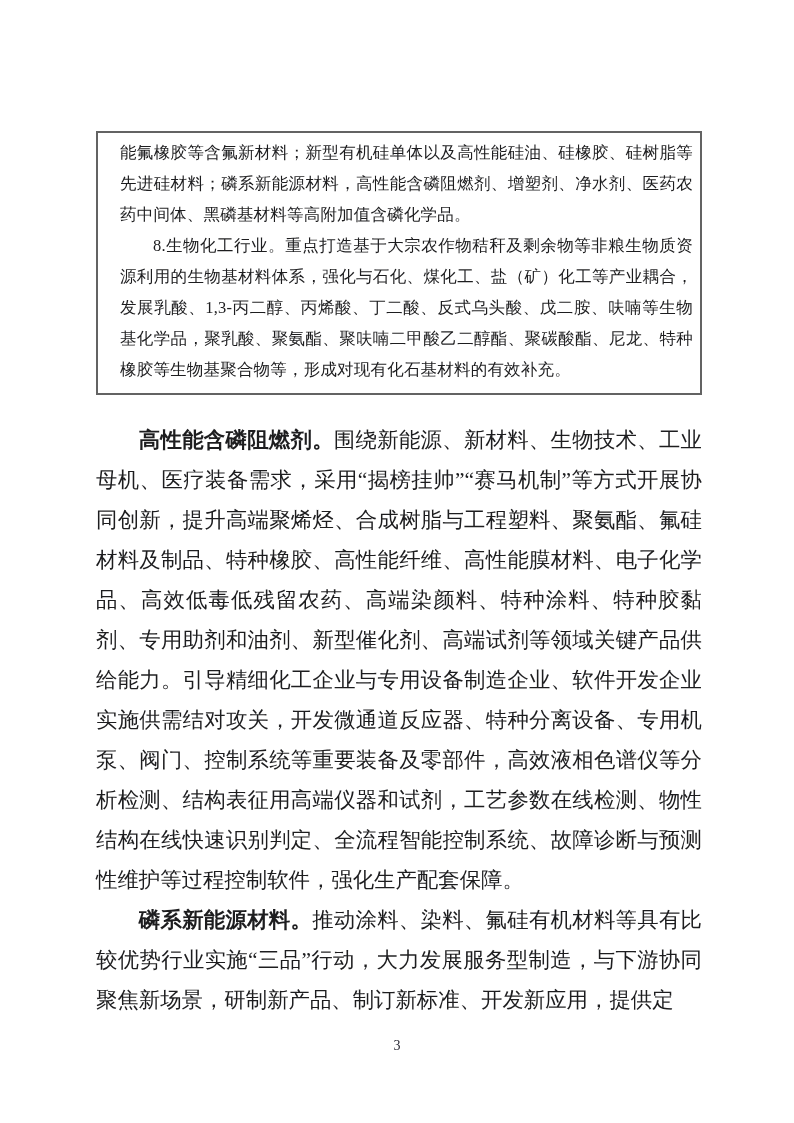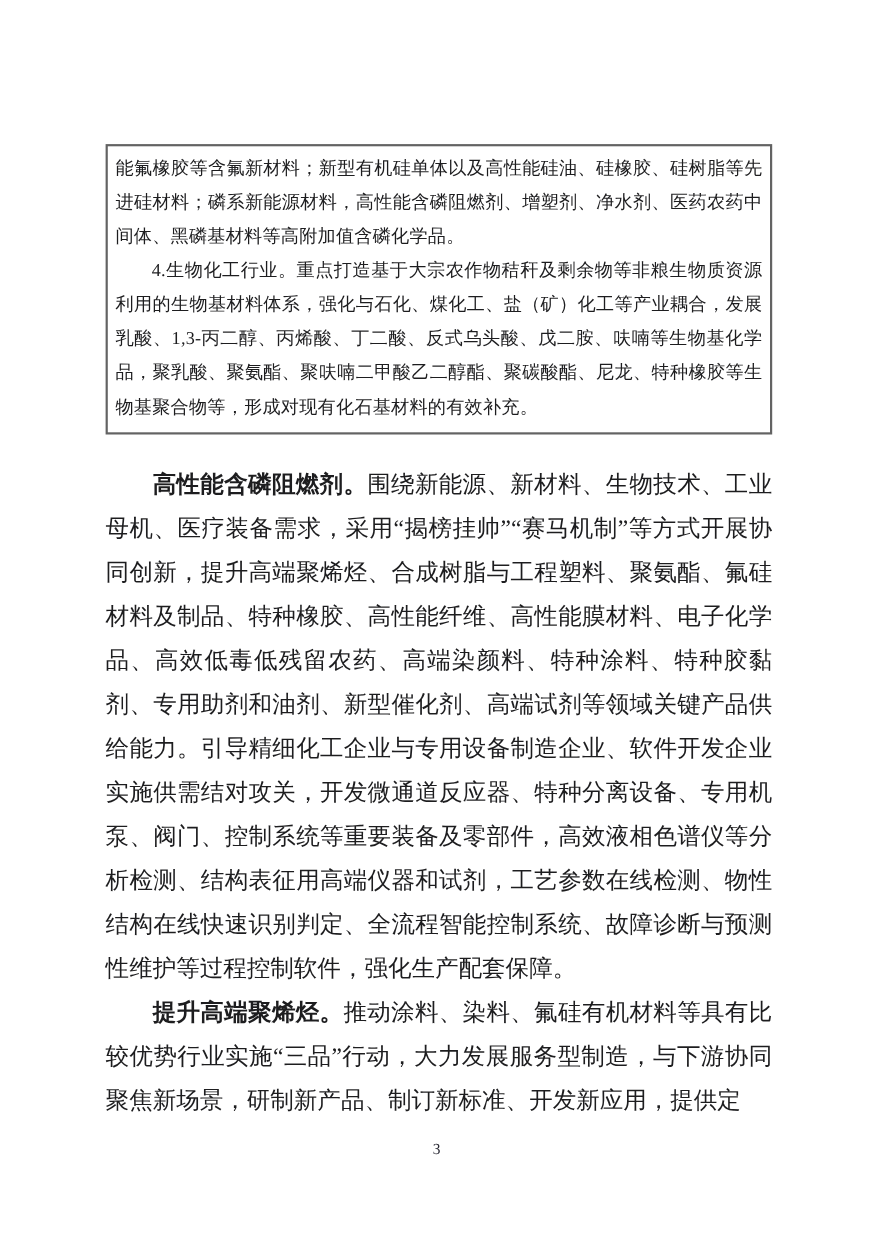--- a/index.html
+++ b/index.html
@@ -21,21 +21,21 @@
   }
   .content {
     position: absolute;
     left: 96px;
     top: 131px;
     width: 606px;
   }
   
   .excerpt-box {
     border: 2px solid #636363;
-    padding: 4px 7px 8px 7px;
+    padding: 4px 7px 8px 22px;
     font-size: 16.5px;
     line-height: 31px;
     text-align: justify;
     text-justify: inter-ideograph;
     letter-spacing: 0.2px;
   }
   .excerpt-box p {
     margin: 0;
   }
   .excerpt-box p.indent {
@@ -68,24 +68,24 @@
   }
 </style>
 </head>
 <body>
 
 <div class="doc-page">
   <div class="content">
 
     <div class="excerpt-box">
       <p>能氟橡胶等含氟新材料；新型有机硅单体以及高性能硅油、硅橡胶、硅树脂等先进硅材料；磷系新能源材料，高性能含磷阻燃剂、增塑剂、净水剂、医药农药中间体、黑磷基材料等高附加值含磷化学品。</p>
-      <p class="indent">4.生物化工行业。重点打造基于大宗农作物秸秆及剩余物等非粮生物质资源利用的生物基材料体系，强化与石化、煤化工、盐（矿）化工等产业耦合，发展乳酸、1,3-丙二醇、丙烯酸、丁二酸、反式乌头酸、戊二胺、呋喃等生物基化学品，聚乳酸、聚氨酯、聚呋喃二甲酸乙二醇酯、聚碳酸酯、尼龙、特种橡胶等生物基聚合物等，形成对现有化石基材料的有效补充。</p>
+      <p class="indent">8.生物化工行业。重点打造基于大宗农作物秸秆及剩余物等非粮生物质资源利用的生物基材料体系，强化与石化、煤化工、盐（矿）化工等产业耦合，发展乳酸、1,3-丙二醇、丙烯酸、丁二酸、反式乌头酸、戊二胺、呋喃等生物基化学品，聚乳酸、聚氨酯、聚呋喃二甲酸乙二醇酯、聚碳酸酯、尼龙、特种橡胶等生物基聚合物等，形成对现有化石基材料的有效补充。</p>
     </div>
 
     <div class="body-text">
       <p><span class="lead">高性能含磷阻燃剂。</span><span>围绕新能源、新材料、生物技术、工业母机、医疗装备需求，采用“揭榜挂帅”“赛马机制”等方式开展协同创新，提升高端聚烯烃、合成树脂与工程塑料、聚氨酯、氟硅材料及制品、特种橡胶、高性能纤维、高性能膜材料、电子化学品、高效低毒低残留农药、高端染颜料、特种涂料、特种胶黏剂、专用助剂和油剂、新型催化剂、高端试剂等领域关键产品供给能力。引导精细化工企业与专用设备制造企业、软件开发企业实施供需结对攻关，开发微通道反应器、特种分离设备、专用机泵、阀门、控制系统等重要装备及零部件，高效液相色谱仪等分析检测、结构表征用高端仪器和试剂，工艺参数在线检测、物性结构在线快速识别判定、全流程智能控制系统、故障诊断与预测性维护等过程控制软件，强化生产配套保障。</span></p>
-      <p><span class="lead">提升高端聚烯烃。</span><span>推动涂料、染料、氟硅有机材料等具有比较优势行业实施“三品”行动，大力发展服务型制造，与下游协同聚焦新场景，研制新产品、制订新标准、开发新应用，提供定</span></p>
+      <p><span class="lead">磷系新能源材料。</span><span>推动涂料、染料、氟硅有机材料等具有比较优势行业实施“三品”行动，大力发展服务型制造，与下游协同聚焦新场景，研制新产品、制订新标准、开发新应用，提供定</span></p>
     </div>
 
   </div>
 
   <div class="page-number">3</div>
 </div>
 
 </body></html>

